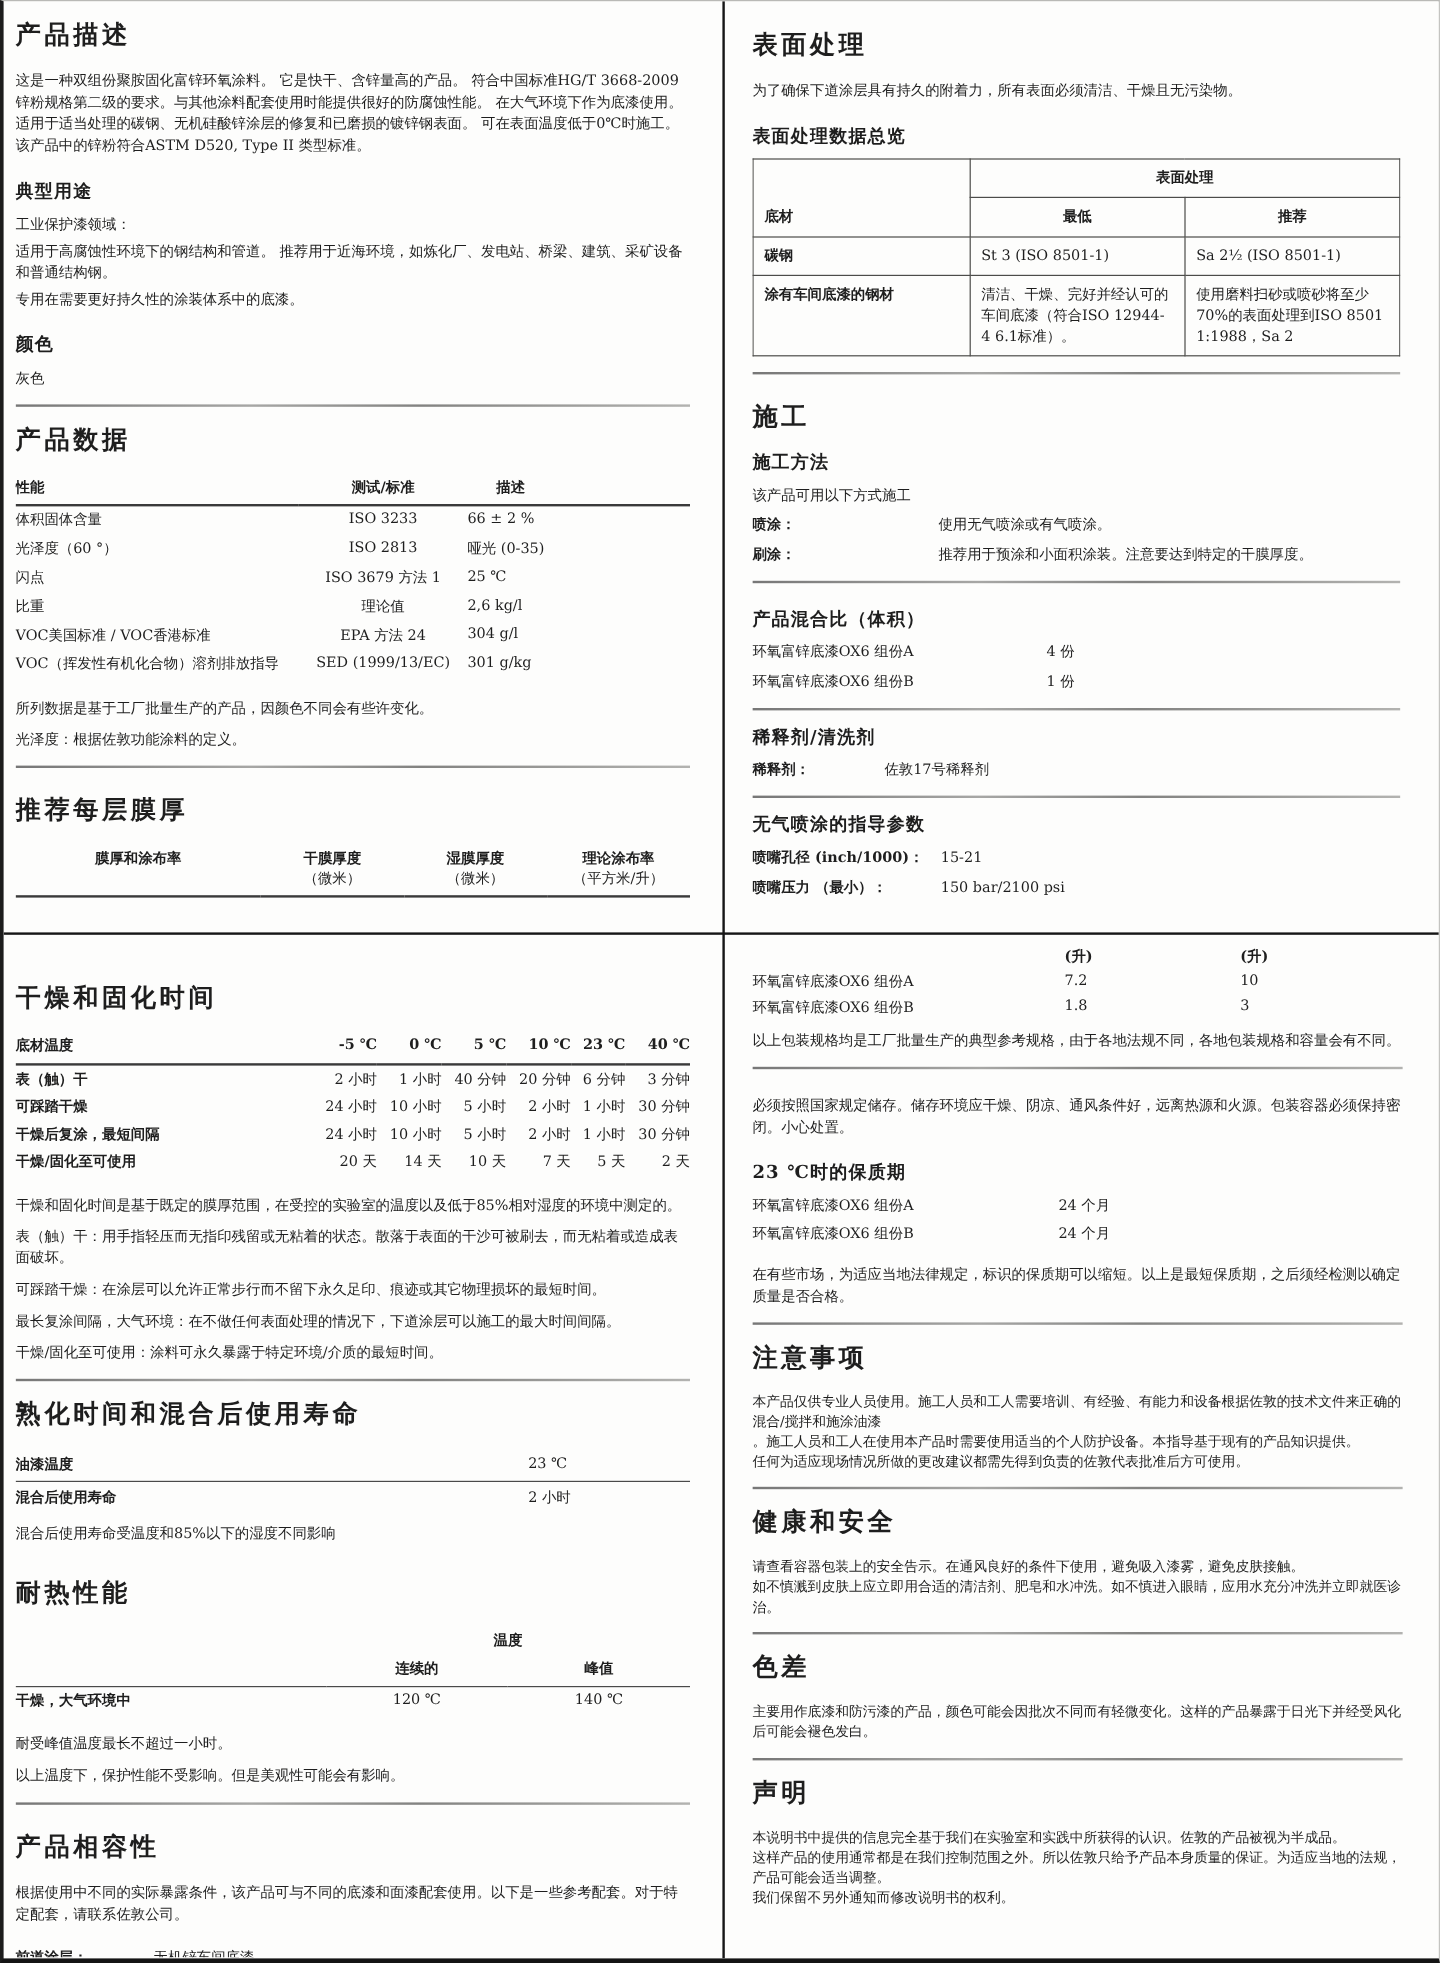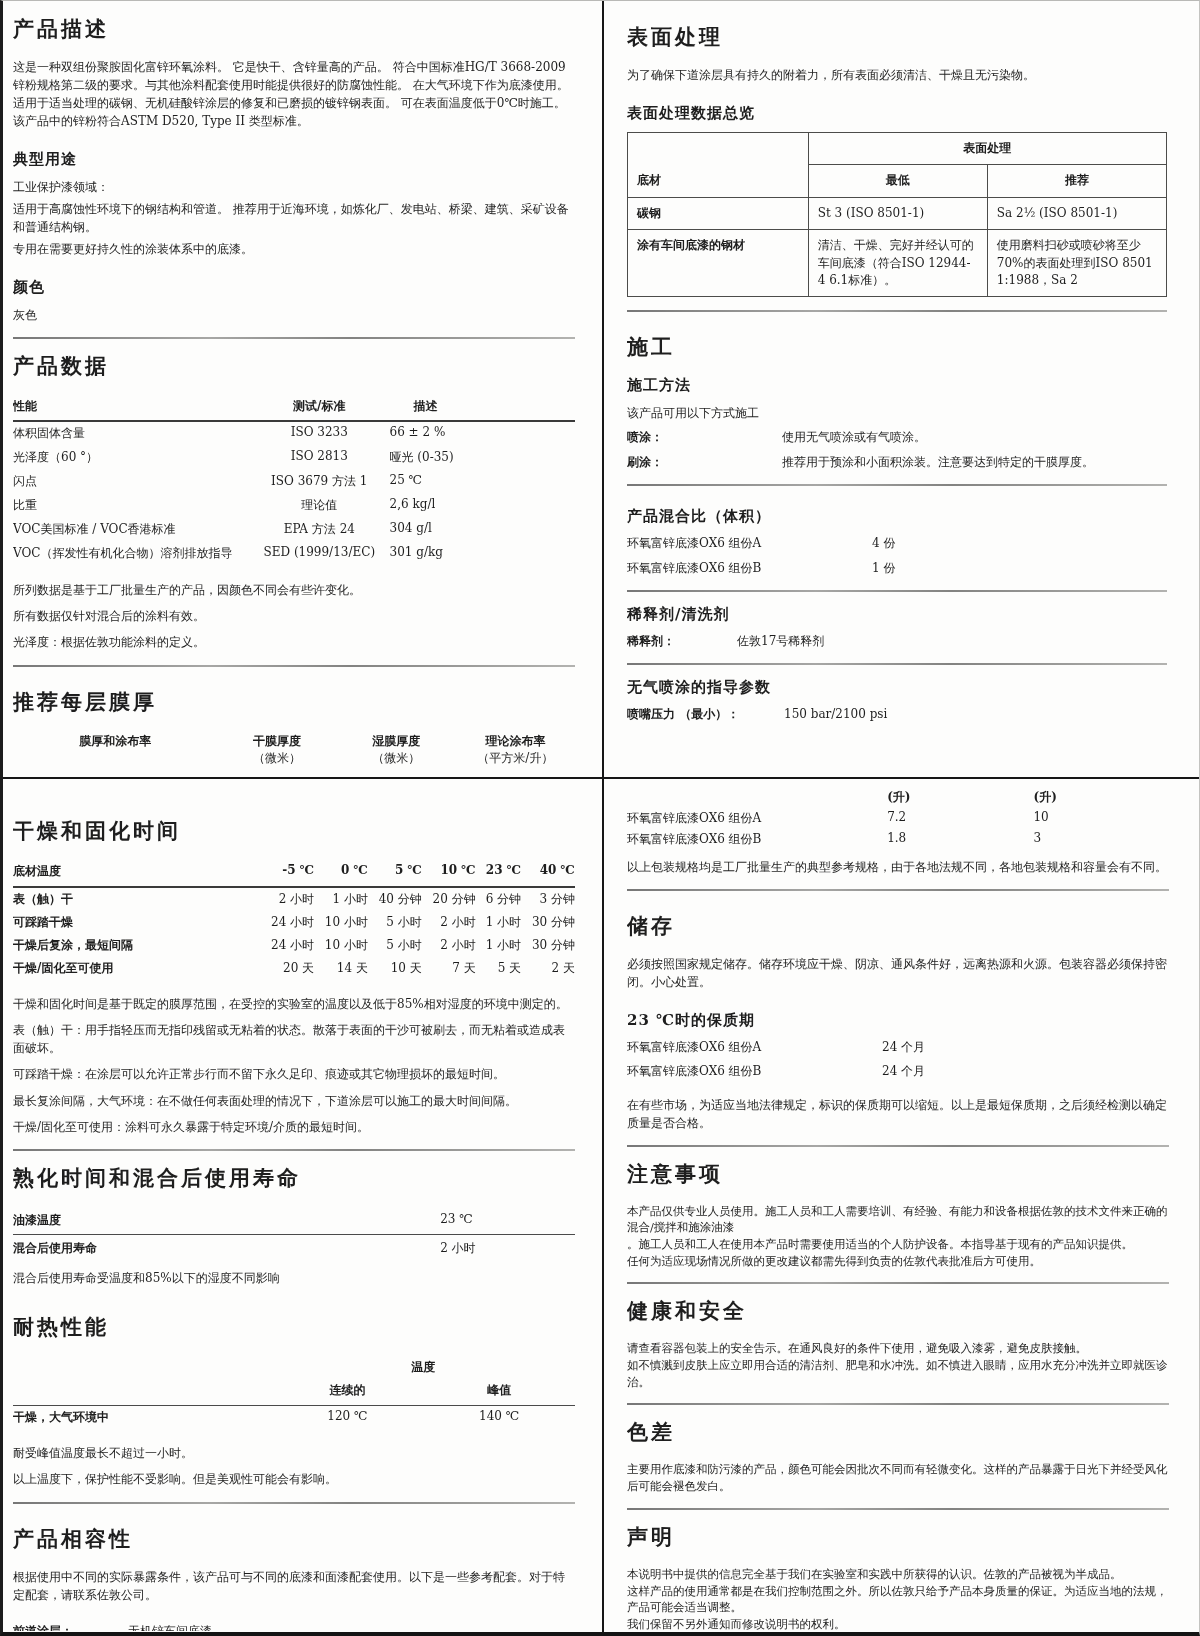--- a/index.html
+++ b/index.html
@@ -149,21 +149,20 @@
       </tr>
       <tr>
         <td class="pd-col0">VOC（挥发性有机化合物）溶剂排放指导</td>
         <td class="pd-col1">SED (1999/13/EC)</td>
         <td class="pd-col2">301 g/kg</td>
       </tr>
     </tbody>
       </table>
     <div class="gap-m"></div>
     <p class="note">所列数据是基于工厂批量生产的产品，因颜色不同会有些许变化。</p>
-    <p class="note">所有数据仅针对混合后的涂料有效。</p>
     <p class="note">光泽度：根据佐敦功能涂料的定义。</p>
 
     <hr class="scan-rule">
     <div class="gap-s"></div>
 
     <div class="h1">推荐每层膜厚</div>
     <table class="ft-table">
       <tbody>
           <tr class="hrow">
         <th class="ft-col0" rowspan="1">膜厚和涂布率</th>
@@ -243,20 +242,24 @@
 
     <div class="h2">稀释剂/清洗剂</div>
     <div class="kv w110">
       <span class="k">稀释剂：</span>
       <span class="v">佐敦17号稀释剂</span>
     </div>
 
     <hr class="scan-rule">
 
     <div class="h2">无气喷涂的指导参数</div>
+    <div class="kv w157">
+      <span class="k">喷嘴孔径 (inch/1000)：</span>
+      <span class="v">15-21</span>
+    </div>
     <div class="kv w157">
       <span class="k">喷嘴压力 （最小）：</span>
       <span class="v">150 bar/2100 psi</span>
     </div>
     <div class="gap-s"></div>
 
   </div>
 
   <div class="quad q-bl">
     <div class="gap-l"></div>
@@ -391,21 +394,20 @@
         <td class="pc2">3</td>
       </tr>
     </tbody>
       </table>
     <div class="gap-s"></div>
     <p class="p">以上包装规格均是工厂批量生产的典型参考规格，由于各地法规不同，各地包装规格和容量会有不同。</p>
 
     <hr class="scan-rule">
     <div class="gap-s"></div>
 
-    <div class="h1">储存</div>
     <p class="p">必须按照国家规定储存。储存环境应干燥、阴凉、通风条件好，远离热源和火源。包装容器必须保持密闭。小心处置。</p>
     <div class="gap-m"></div>
     <div class="h2">23 ℃时的保质期</div>
     <div class="kv w255">
       <span class="k" style="font-weight:normal">环氧富锌底漆OX6 组份A</span>
       <span class="v">24 个月</span>
     </div>
     <div class="kv w255">
       <span class="k" style="font-weight:normal">环氧富锌底漆OX6 组份B</span>
       <span class="v">24 个月</span>

